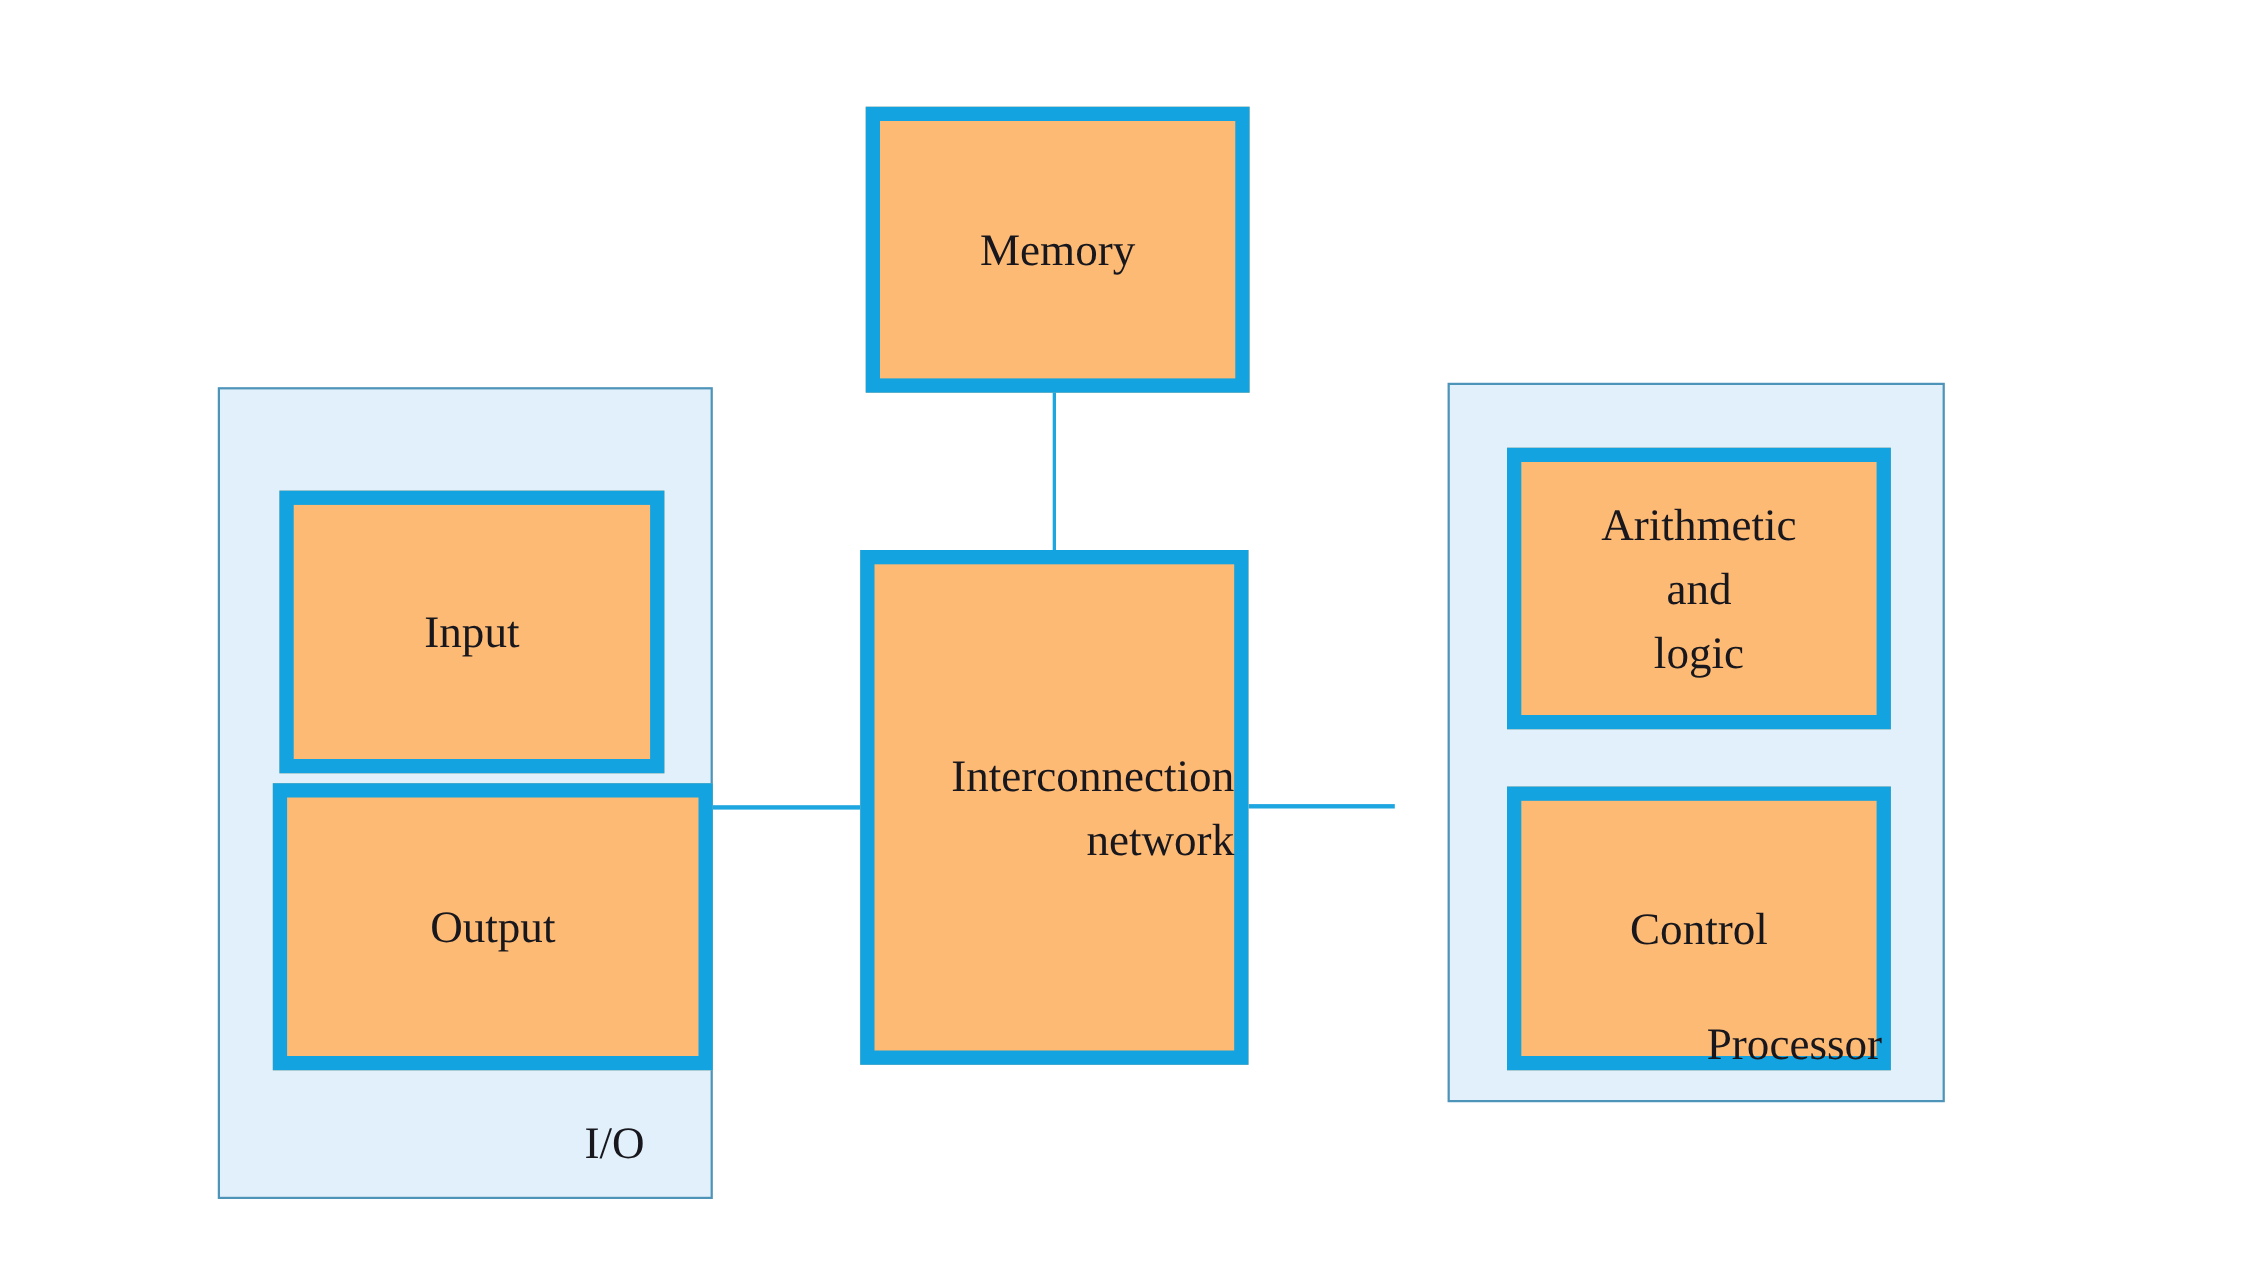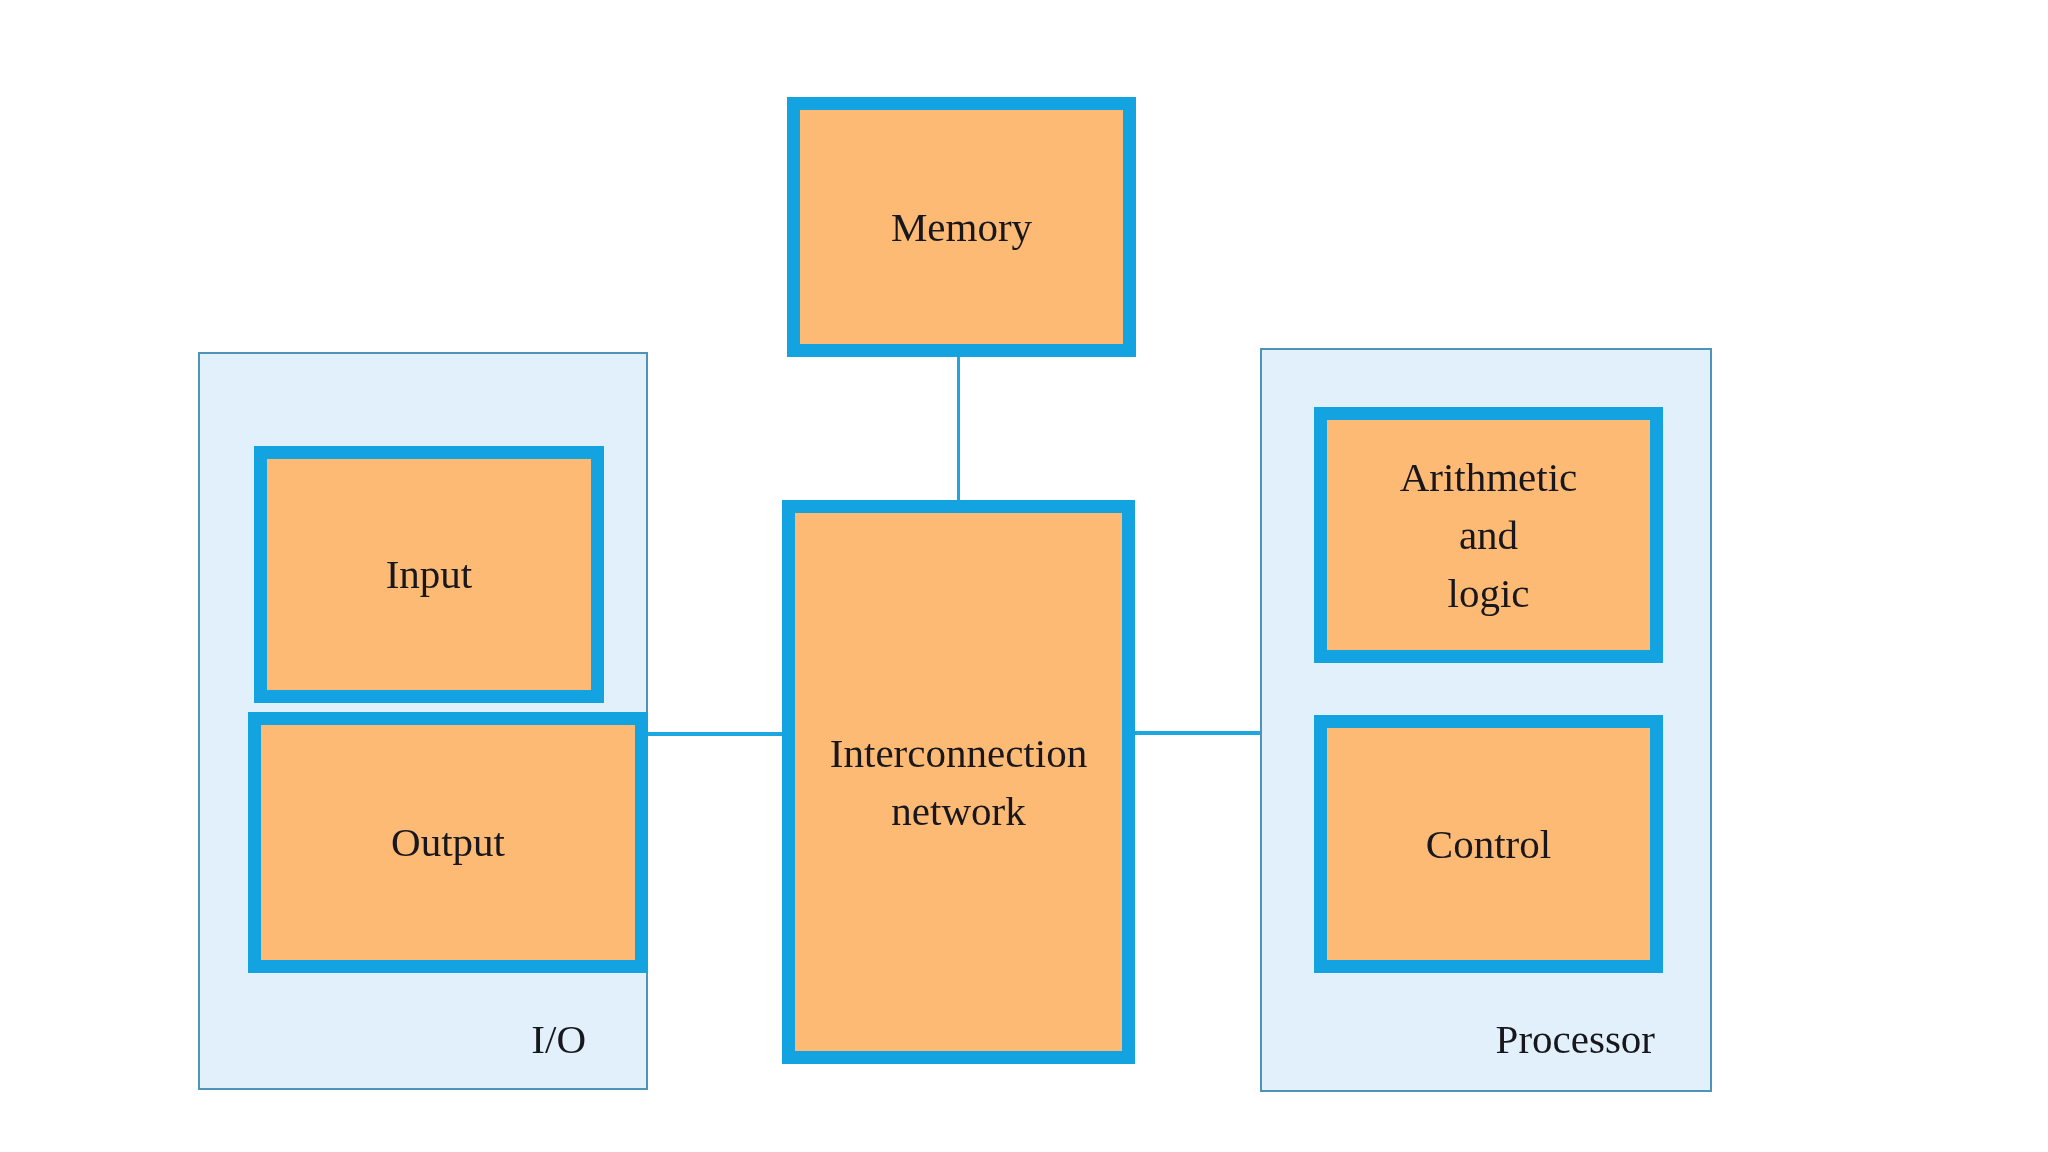--- a/index.html
+++ b/index.html
@@ -42,24 +42,24 @@
   .group-label {
     position: absolute;
     font-size: 41px;
     line-height: 1;
     white-space: nowrap;
   }
   .connector { position: absolute; background: var(--connector); }
 
   
   #io-container        { left: 198px;  top: 352px; width: 450px; height: 738px; }
-  #processor-container { left: 1260px; top: 348px; width: 452px; height: 744px; }
+  #processor-container { left: 1316px; top: 348px; width: 452px; height: 654px; }
 
   #memory-box          { left: 787px;  top: 97px;  width: 349px; height: 260px; }
-  #interconnection-box { left: 782px;  top: 500px; width: 353px; height: 564px; }
+  #interconnection-box { left: 782px;  top: 500px; width: 353px; height: 468px; align-items: flex-end; }
 
   
   #input-box  { left: 54px; top: 52px;  width: 350px; height: 257px; margin-top: 40px; }
   #output-box { left: 48px; top: 358px; width: 400px; height: 261px; }
   #io-label   { right: 60px; bottom: 28px; }
 
   
   #alu-box     { left: 52px; top: 57px;  width: 349px; height: 256px; }
   #control-box { left: 52px; top: 365px; width: 349px; height: 258px; }
   #processor-label { right: 55px; bottom: 30px; }

